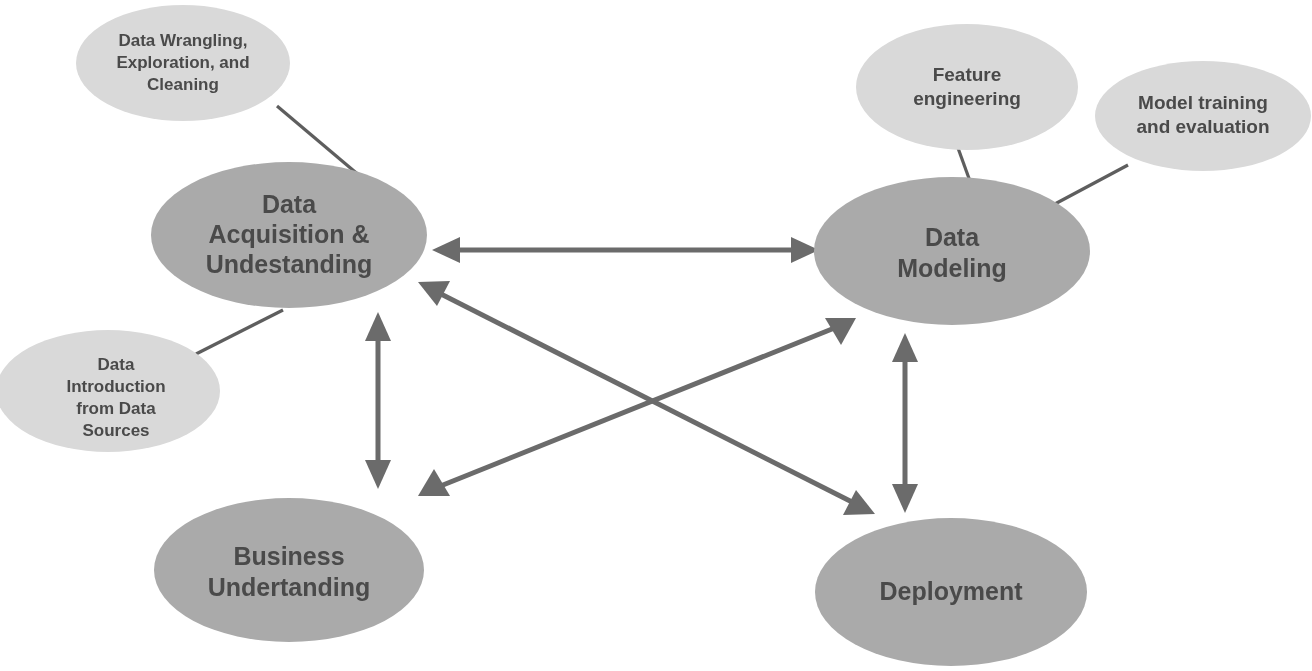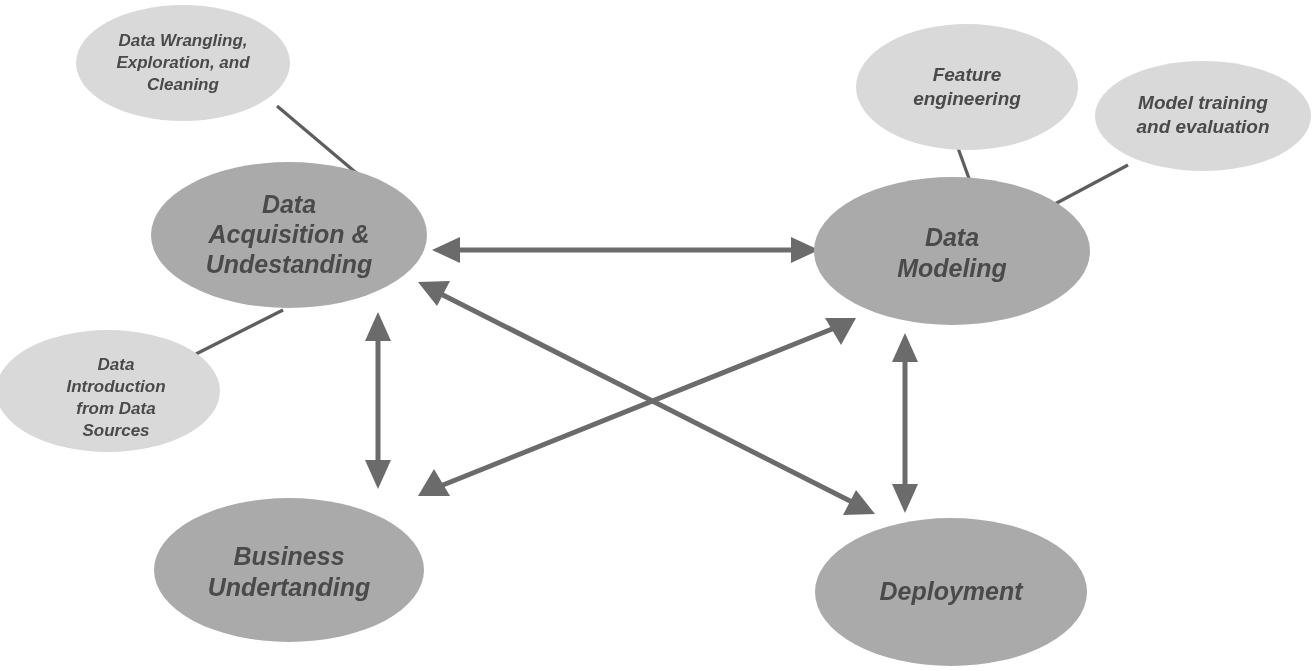--- a/index.html
+++ b/index.html
@@ -12,21 +12,20 @@
     width: 1312px;
     height: 671px;
     font-family: "Liberation Sans", sans-serif;
     overflow: hidden;
   }
   #diagram-root {
     position: relative;
     width: 1052px;
     height: 671px;
     background: #ffffff;
-    font-style: italic;
   }
   svg.diagram-canvas {
     display: block;
     width: 1312px;
     height: 671px;
   }
   .node-label {
     font-family: "Liberation Sans", sans-serif;
     font-weight: bold;
     fill: #4a4a4a;

